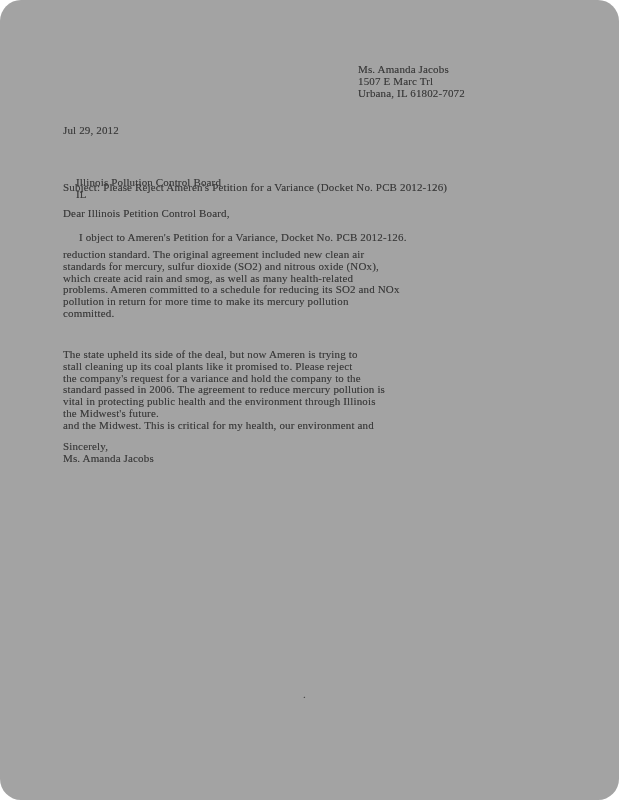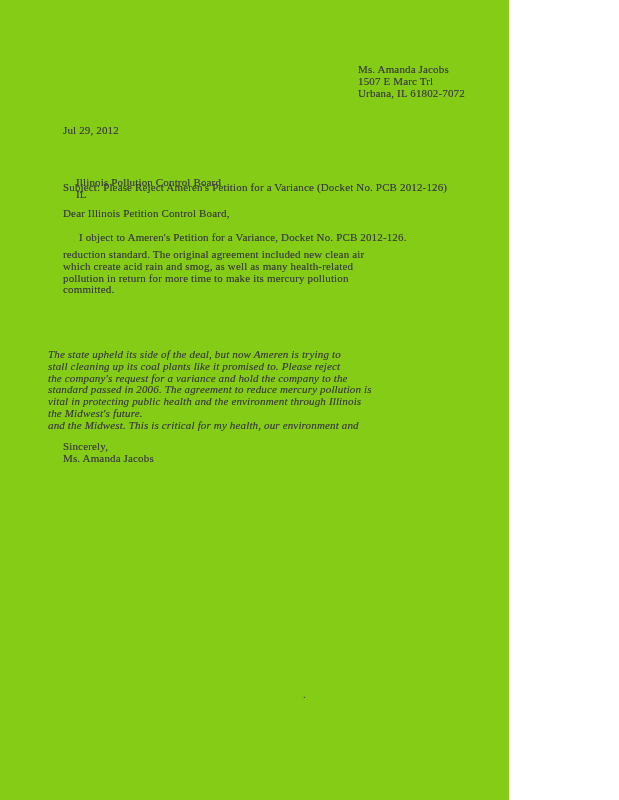--- a/index.html
+++ b/index.html
@@ -3,28 +3,29 @@
 <meta charset="utf-8">
 <style>
   html, body {
     margin: 0;
     padding: 0;
     background: #ffffff;
     font-family: "Liberation Serif", "DejaVu Serif", serif;
   }
   .page {
     position: relative;
-    width: 509px;
+    width: 619px;
     height: 800px;
-    background: #84cc16;
+    background: #a3a3a3;
     overflow: hidden;
     color: #3a3a3a;
     font-size: 11px;
     letter-spacing: 0.15px;
     text-shadow: 0 0 0.6px rgba(70, 70, 70, 0.55);
+    border-radius: 21px;
   }
   .block {
     position: absolute;
     white-space: nowrap;
   }
   .line {
     height: 11.8px;
     line-height: 11.8px;
     white-space: nowrap;
   }
@@ -53,26 +54,28 @@
   </div>
 
   <div class="block" style="left:63px; top:181px;text-align:center;">Subject: Please Reject Ameren's Petition for a Variance (Docket No. PCB 2012-126)</div>
 
   <div class="block" style="left:63px; top:207px;">Dear Illinois Petition Control Board,</div>
 
   <div class="block" style="left:63px; top:231px;margin-left:16px;">I object to Ameren's Petition for a Variance, Docket No. PCB 2012-126.</div>
 
   <div class="block" style="left:63px; top:249px;">
     <div class="line">reduction standard. The original agreement included new clean air</div>
+    <div class="line">standards for mercury, sulfur dioxide (SO2) and nitrous oxide (NOx),</div>
     <div class="line">which create acid rain and smog, as well as many health-related</div>
+    <div class="line">problems. Ameren committed to a schedule for reducing its SO2 and NOx</div>
     <div class="line">pollution in return for more time to make its mercury pollution</div>
     <div class="line">committed.</div>
   </div>
 
-  <div class="block" style="left:48px; top:349px;font-style:italic;">
+  <div class="block" style="left:63px; top:349px;">
     <div class="line">The state upheld its side of the deal, but now Ameren is trying to</div>
     <div class="line">stall cleaning up its coal plants like it promised to. Please reject</div>
     <div class="line">the company's request for a variance and hold the company to the</div>
     <div class="line">standard passed in 2006. The agreement to reduce mercury pollution is</div>
     <div class="line">vital in protecting public health and the environment through Illinois</div>
     <div class="line">the Midwest's future.</div>
     <div class="line">and the Midwest. This is critical for my health, our environment and</div>
   </div>
 
   <div class="block" style="left:63px; top:441px;">

